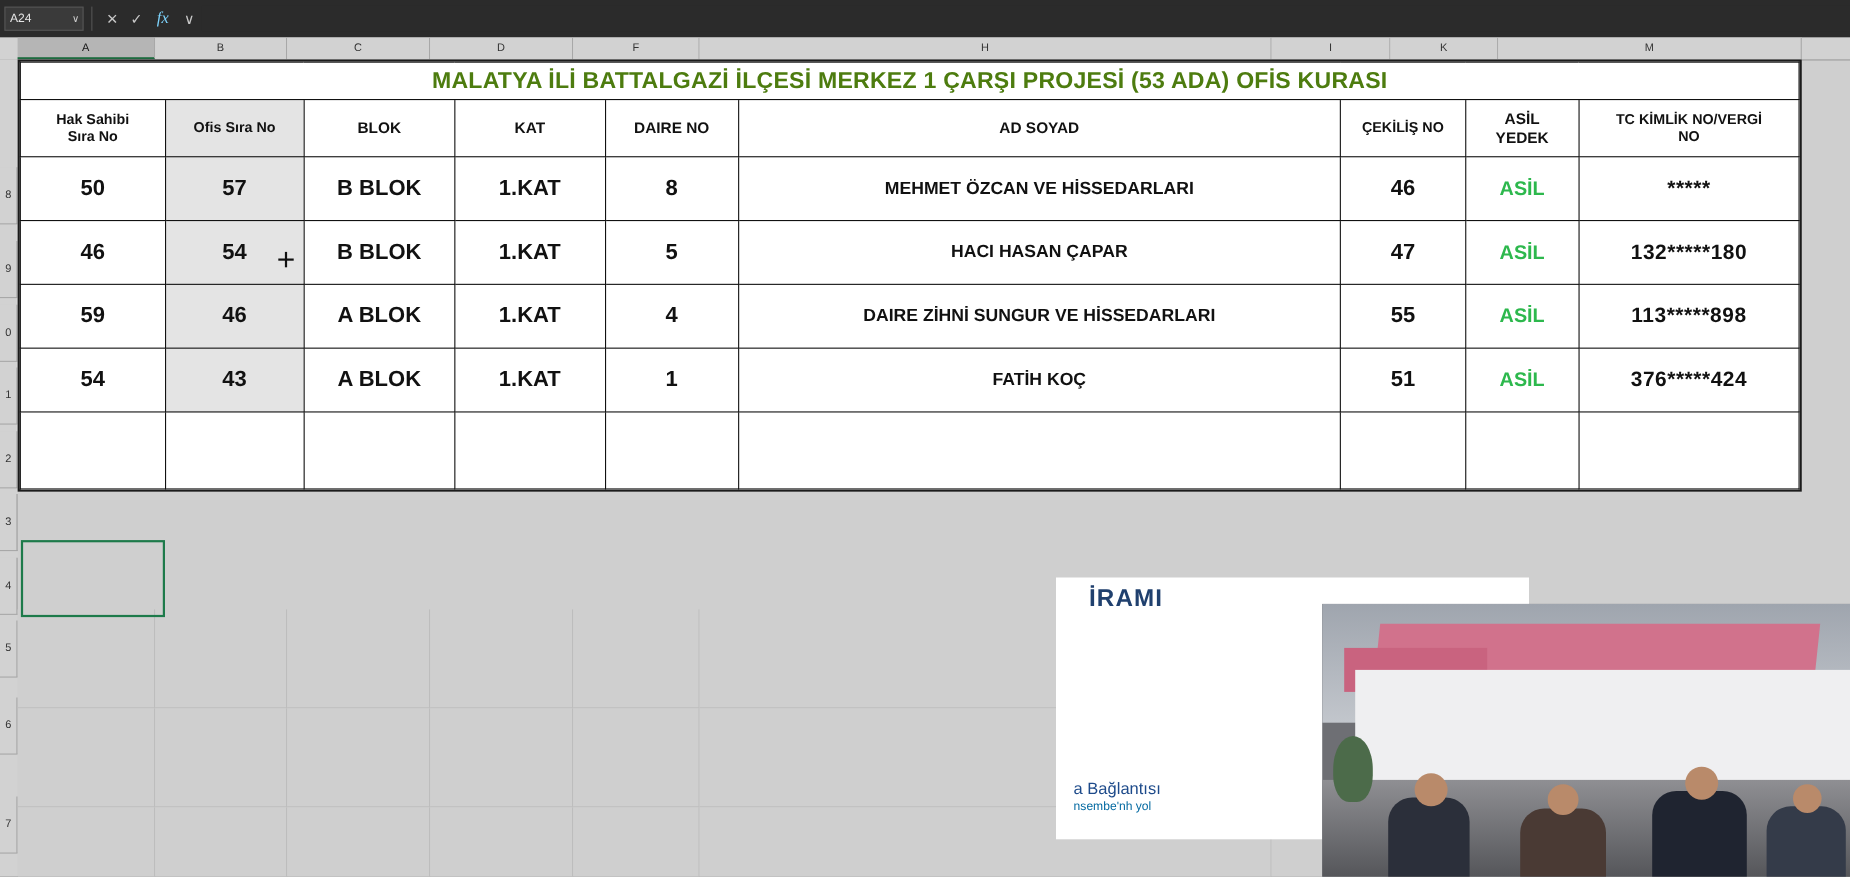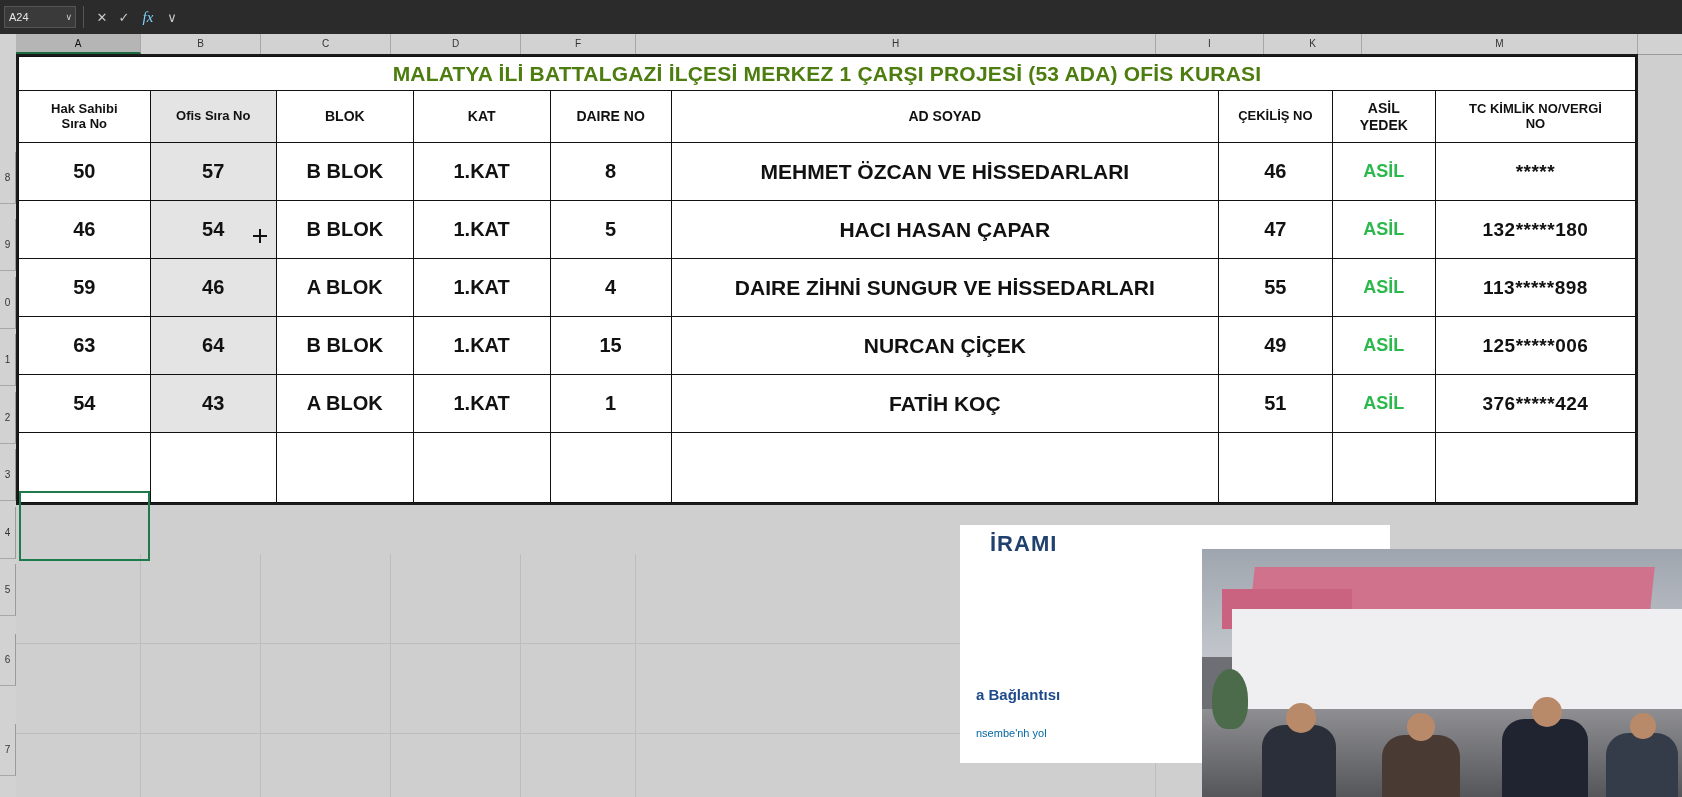--- a/index.html
+++ b/index.html
@@ -182,21 +182,21 @@
     font-size: 13px;
   }
   td.d {
     font-size: 20px;
     font-weight: bold;
     color: #111;
     height: 58px;
     background: #fff;
   }
   td.d.name {
-    font-size: 21px;
+    font-size: 16px;
     text-align: center;
   }
   td.d.asil {
     color: #2db84d;
     font-size: 18px;
   }
   td.d.tc {
     font-size: 19px;
     letter-spacing: .5px;
   }
@@ -307,24 +307,24 @@
   #poster .p-year {
     position: absolute;
     left: 48px; top: 118px;
     font-size: 48px;
     font-weight: bold;
     color: #1d4a8a;
     letter-spacing: 1px;
   }
   #poster .p-line1 {
     position: absolute;
-    left: 16px; top: 161px;
+    left: 16px; top: 184px;
     font-size: 15px;
     color: #1d4a8a;
-    font-weight: bold;
+    font-weight: normal;
   }
   #poster .p-line2 {
     position: absolute;
     left: 16px; top: 202px;
     font-size: 11px;
     color: #0369a1;
   }
 </style>
 </head>
 <body>
@@ -462,31 +462,20 @@
             <td class="d shade">46</td>
             <td class="d">A BLOK</td>
             <td class="d">1.KAT</td>
             <td class="d">4</td>
             <td class="d name">DAIRE ZİHNİ SUNGUR VE HİSSEDARLARI</td>
             <td class="d">55</td>
             <td class="d asil">ASİL</td>
             <td class="d tc">113*****898</td>
           </tr>
           <tr>
-            <td class="d">63</td>
-            <td class="d shade">64</td>
-            <td class="d">B BLOK</td>
-            <td class="d">1.KAT</td>
-            <td class="d">15</td>
-            <td class="d name">NURCAN ÇİÇEK</td>
-            <td class="d">49</td>
-            <td class="d asil">ASİL</td>
-            <td class="d tc">125*****006</td>
-          </tr>
-          <tr>
             <td class="d">54</td>
             <td class="d shade">43</td>
             <td class="d">A BLOK</td>
             <td class="d">1.KAT</td>
             <td class="d">1</td>
             <td class="d name">FATİH KOÇ</td>
             <td class="d">51</td>
             <td class="d asil">ASİL</td>
             <td class="d tc">376*****424</td>
           </tr>

